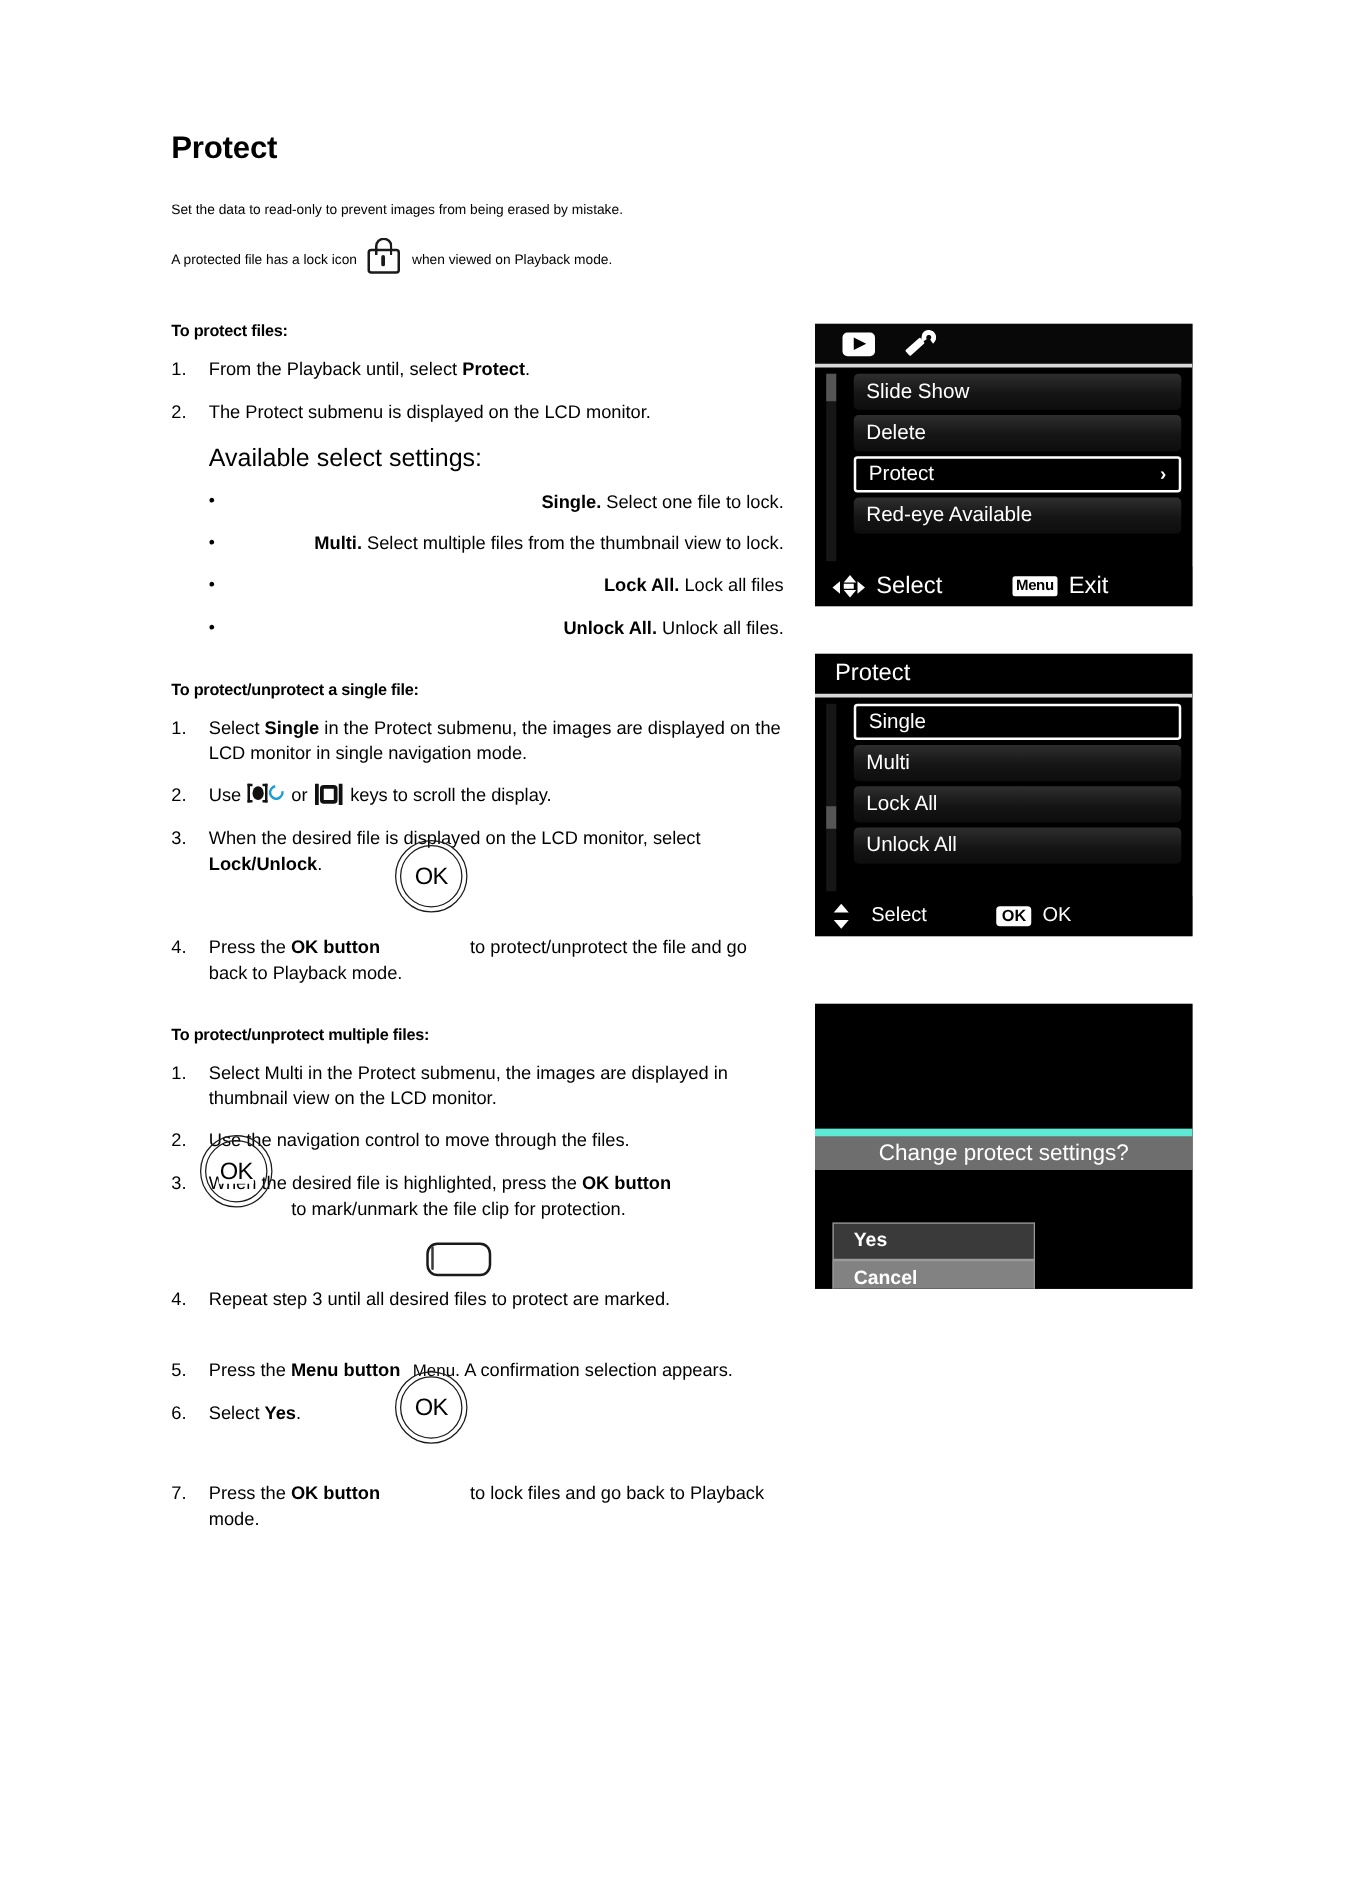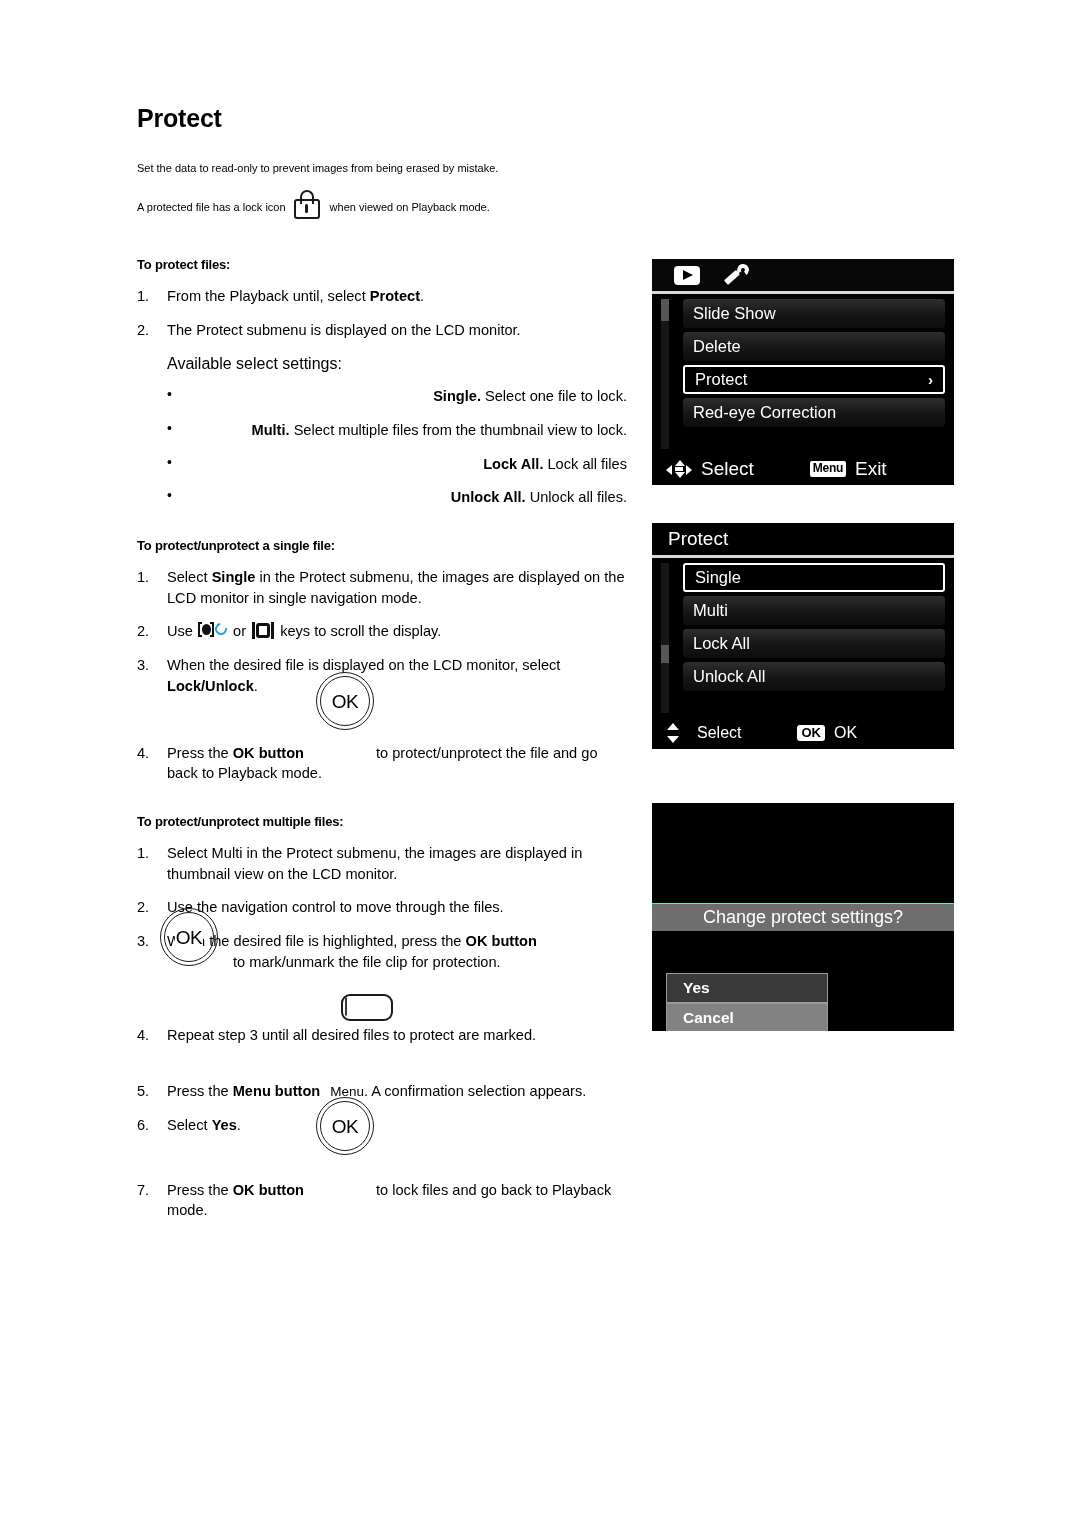--- a/index.html
+++ b/index.html
@@ -66,21 +66,21 @@
     margin-bottom: 13px;
   }
   ol.steps > li .num {
     position: absolute;
     left: 0;
     top: 0;
     width: 24px;
     text-align: left;
   }
   .note-indent {
-    font-size: 16px;
+    font-size: 20px;
     line-height: 1.42;
     margin: 0 0 10px 30px;
   }
 
   ul.bullets {
     list-style: none;
     margin: 0 0 4px 0;
     padding: 0;
     font-size: 14.6px;
     line-height: 1.42;
@@ -437,21 +437,21 @@
     background: #000;
   }
   #lcd-confirm .confirm-bar {
     height: 27px;
     background: #6e6e6e;
     color: #fff;
     display: flex;
     align-items: center;
     justify-content: center;
     font-size: 18px;
-    border-top: 1px solid #5eead4;
+    border-top: 6px solid #5eead4;
   }
   #lcd-confirm .choices {
     position: relative;
     height: 101px;
     background: #000;
   }
   #lcd-confirm .choice {
     position: absolute;
     left: 14px;
     width: 162px;
@@ -585,21 +585,21 @@
           <span>Slide Show</span>
         </div>
         <div class="menu-row">
           <span>Delete</span>
         </div>
         <div class="menu-row selected">
           <span>Protect</span>
           <span class="chev">›</span>
         </div>
         <div class="menu-row">
-          <span>Red-eye Correction</span>
+          <span>Red-eye Available</span>
         </div>
       </div>
     </div>
     <div class="lcd-footer">
       <span class="nav4">
         <span class="ar up"></span>
           <span class="ar down"></span>
           <span class="ar left"></span>
           <span class="ar right"></span>
           <span class="ar bar"></span>

